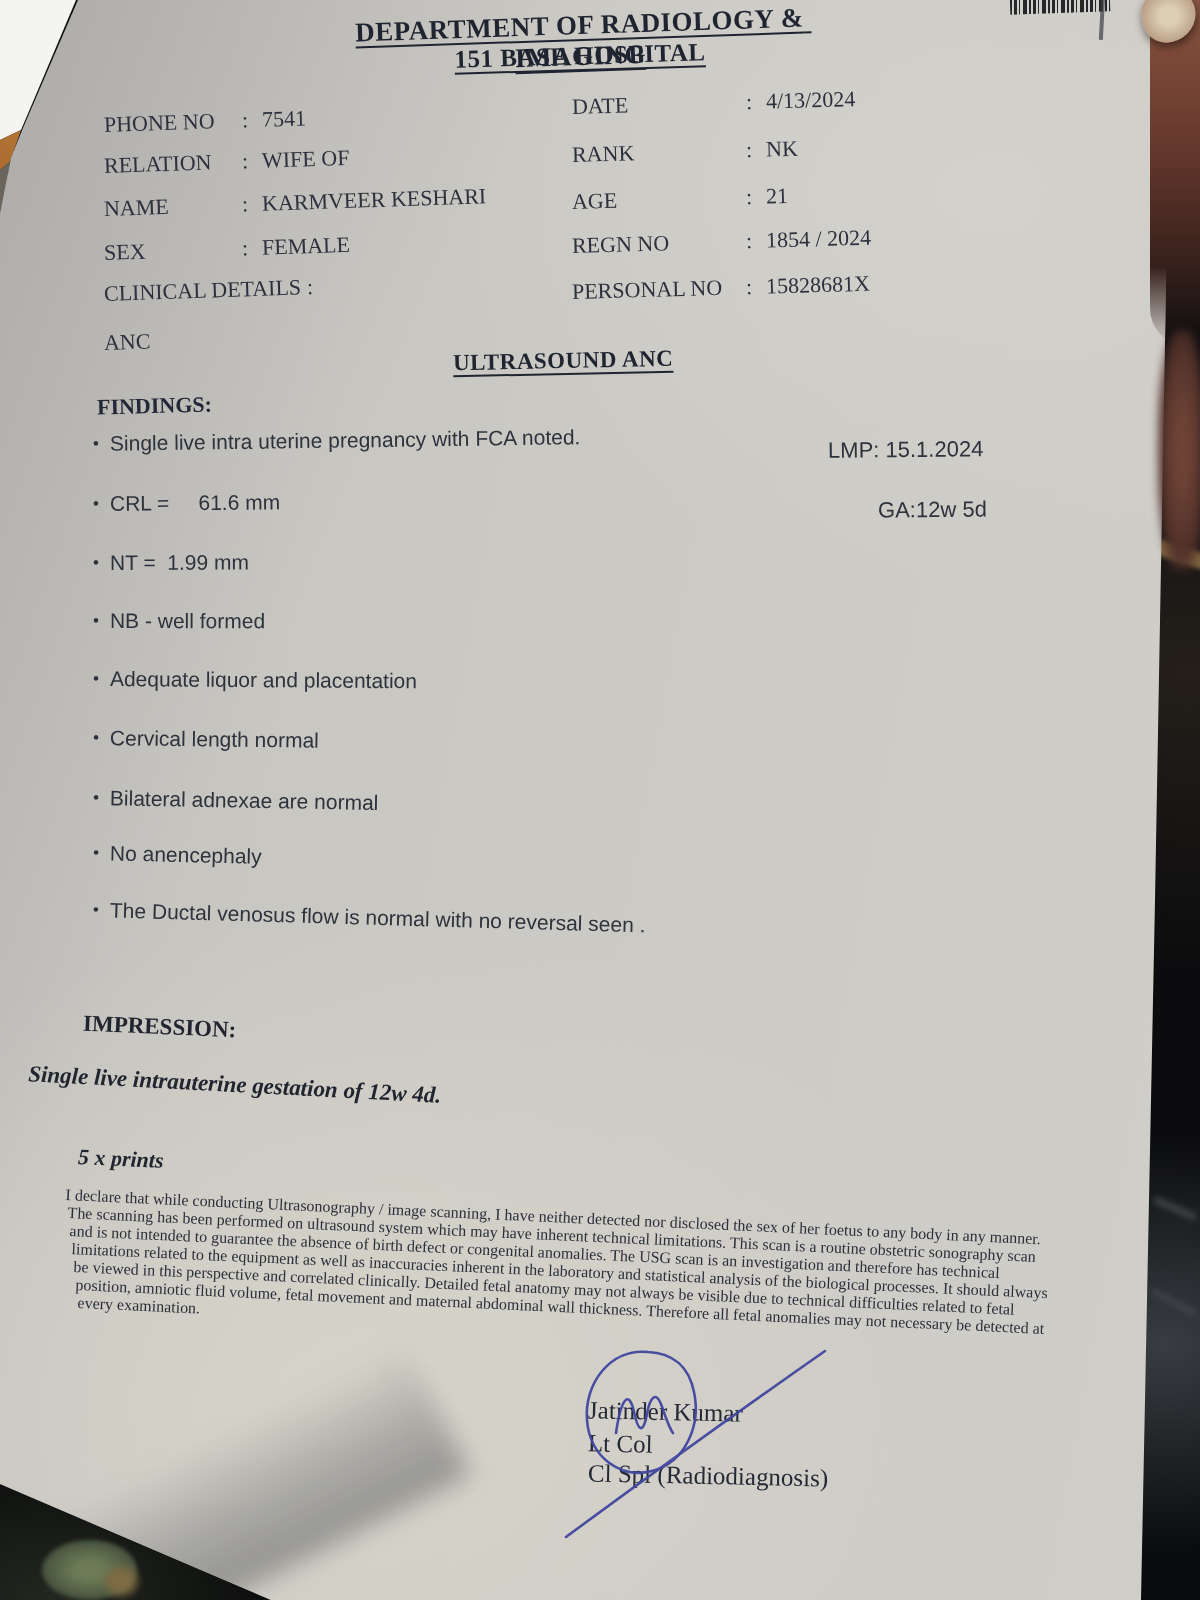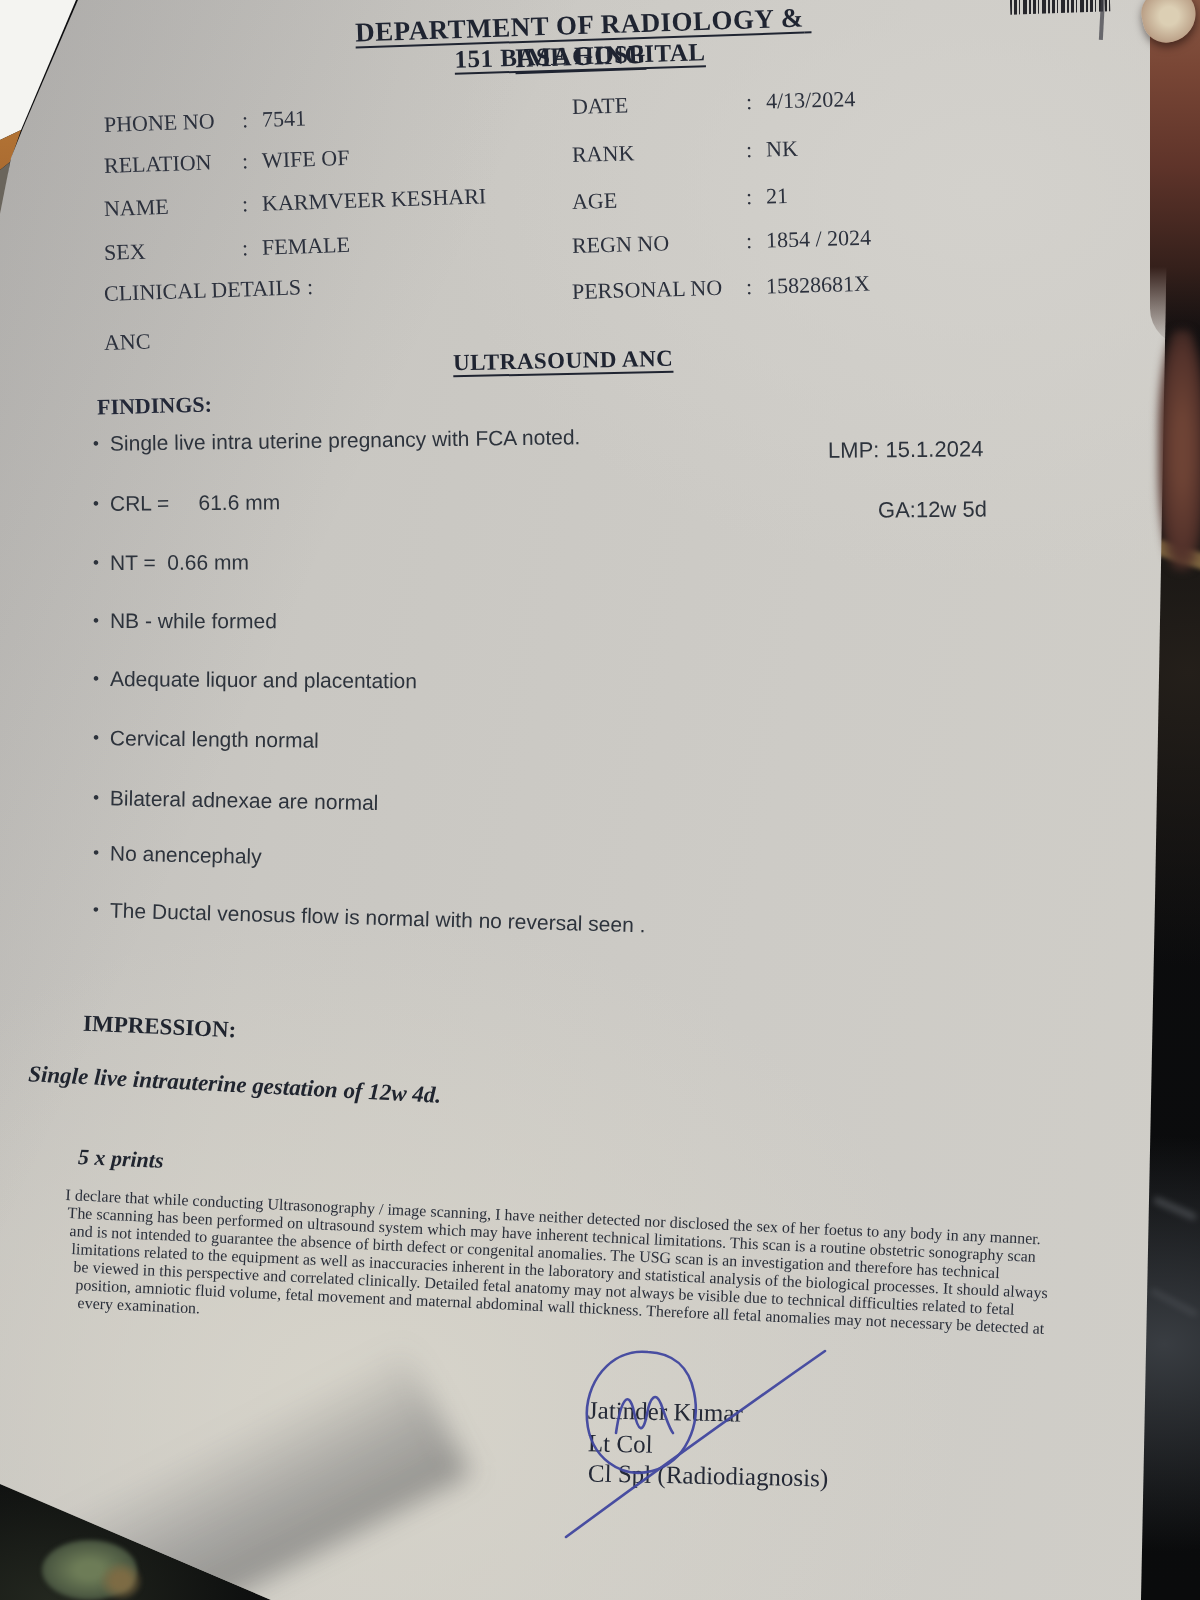--- a/index.html
+++ b/index.html
@@ -195,22 +195,22 @@
       <span class="lbl">PERSONAL NO</span>
         <span class="sep">:</span>
         <span class="val">15828681X</span>
     </div>
 
     <div class="t serif section-title">ULTRASOUND ANC</div>
     <div class="t serif findings-h">FINDINGS:</div>
 
     <div class="t sans bullet b1">Single live intra uterine pregnancy with FCA noted.</div>
     <div class="t sans bullet b2">CRL =     61.6 mm</div>
-    <div class="t sans bullet b3">NT =  0.66 mm</div>
-    <div class="t sans bullet b4">NB - while formed</div>
+    <div class="t sans bullet b3">NT =  1.99 mm</div>
+    <div class="t sans bullet b4">NB - well formed</div>
     <div class="t sans bullet b5">Adequate liquor and placentation</div>
     <div class="t sans bullet b6">Cervical length normal</div>
     <div class="t sans bullet b7">Bilateral adnexae are normal</div>
     <div class="t sans bullet b8">No anencephaly</div>
     <div class="t sans bullet b9">The Ductal venosus flow is normal with no reversal seen .</div>
 
     <div class="t sans lmp">LMP: 15.1.2024</div>
     <div class="t sans ga">GA:12w 5d</div>
 
     <div class="t serif impression-h">IMPRESSION:</div>

